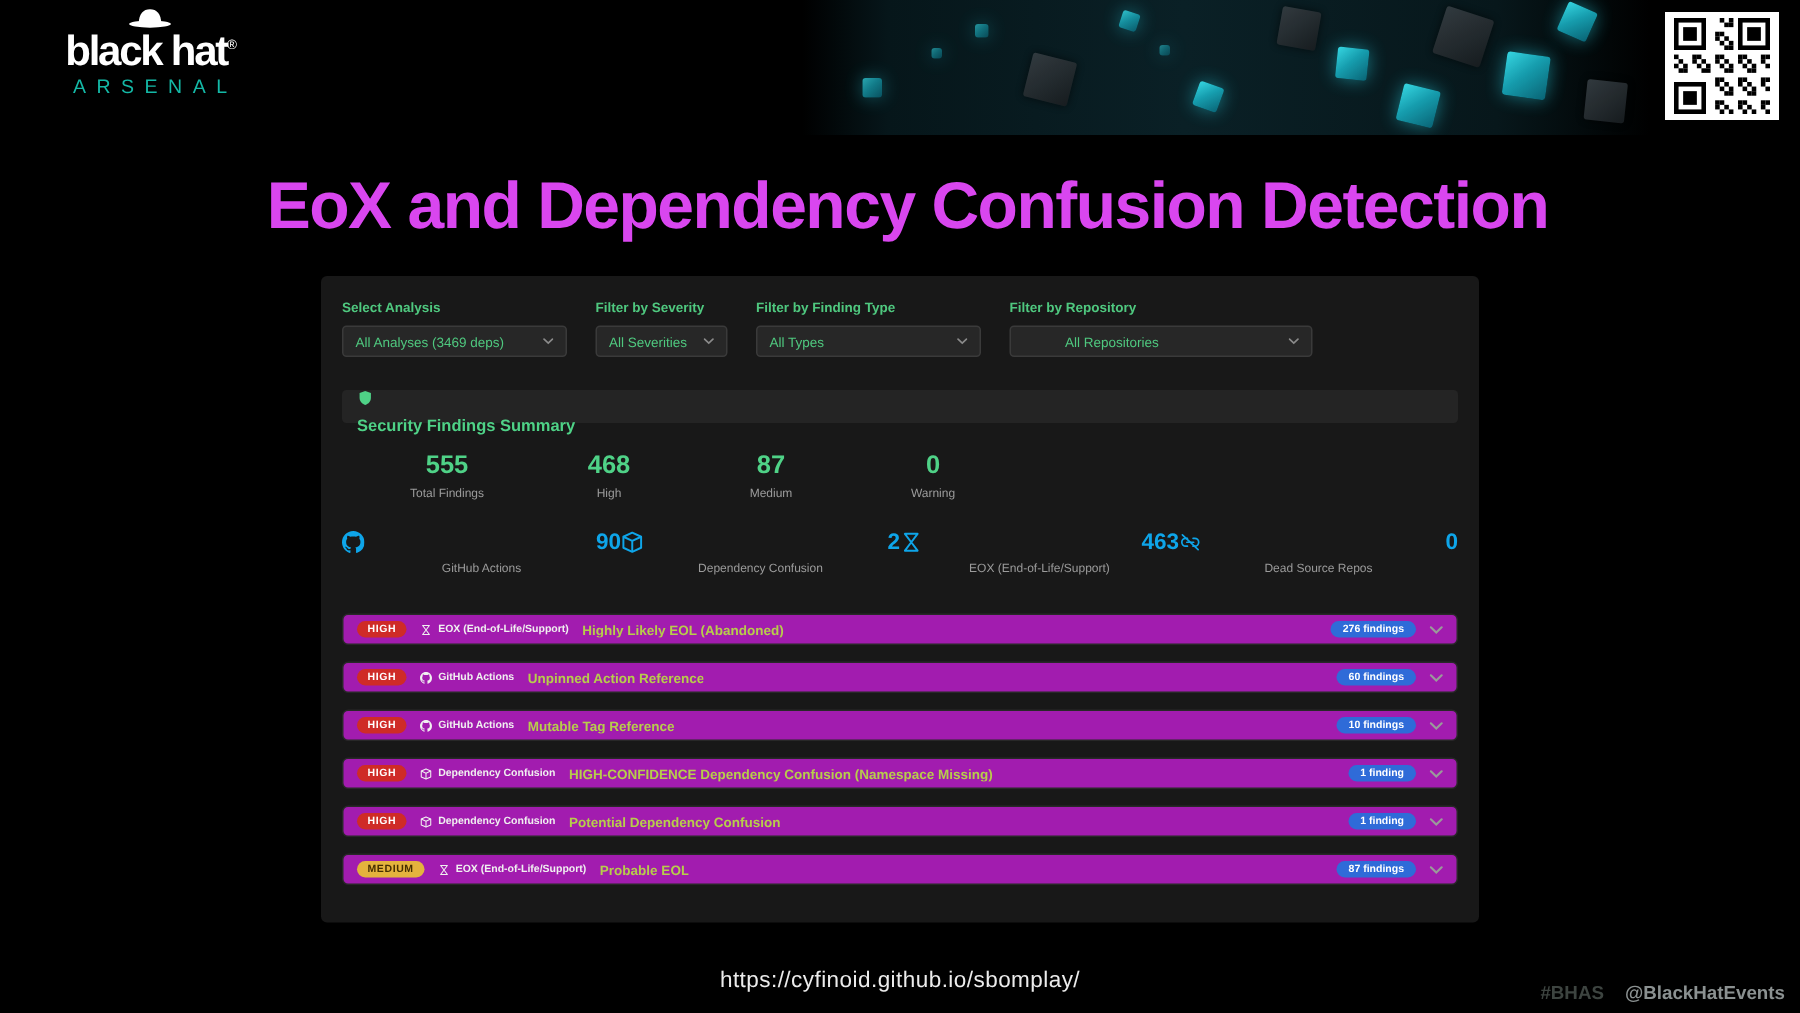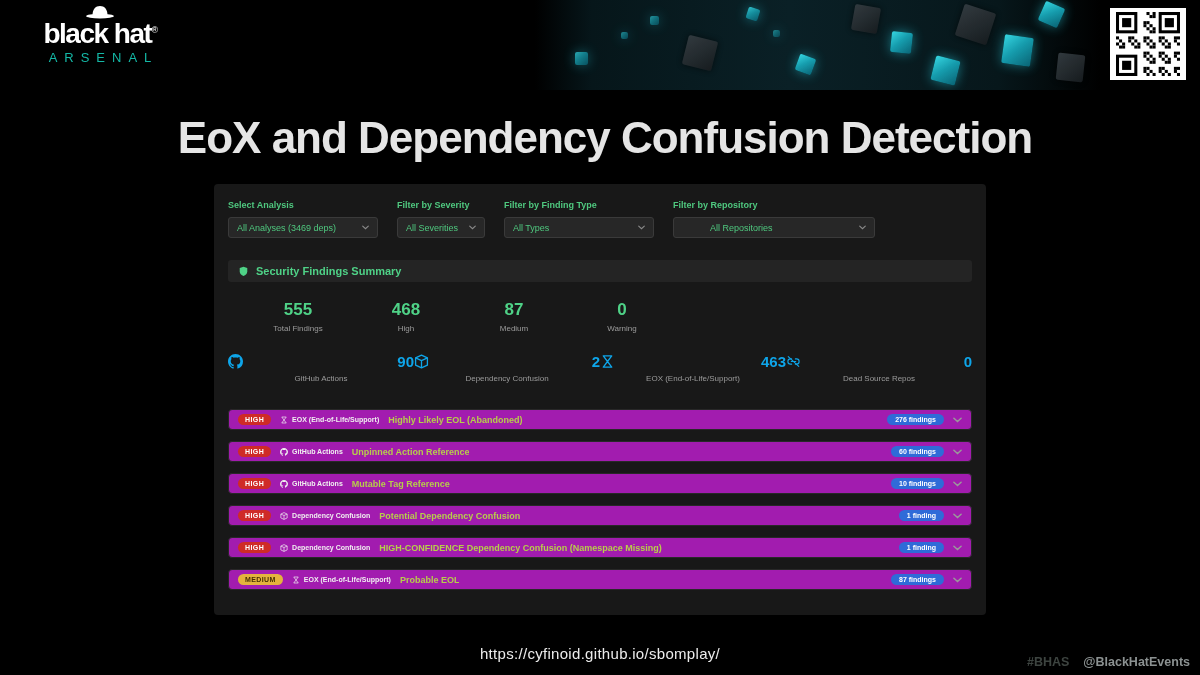--- a/index.html
+++ b/index.html
@@ -21,42 +21,42 @@
   .cube { position:absolute; display:block; border-radius:2px;
     background:linear-gradient(135deg,#3ae6f2 0%,#18a9bb 45%,#0a6b7d 100%);
     box-shadow:0 0 12px rgba(40,210,228,.55); opacity:.92; }
   .cube.d { background:linear-gradient(135deg,#343c41 0%,#181d20 100%); box-shadow:0 0 6px rgba(0,0,0,.6); opacity:.95; }
 
   .qr { position:absolute; right:14px; top:8px; width:76px; height:72px; background:#fff; padding:4px; }
   .qr svg { width:100%; height:100%; display:block; }
 
   
   .page-title { margin-top:23px; text-align:center; font-size:44px; font-weight:bold;
-    letter-spacing:-1px; color:#e5e5e5;margin-left:10px; }
+    letter-spacing:-1px; color:#d946ef;margin-left:10px; }
 
   
   .dashboard { width:772px; min-height:424px; margin:21px auto 15px; background:#181818;
     border-radius:4px; padding:16px 14px 14px; }
 
   
   .filters { display:flex; gap:19px; }
   .filter-label { color:#4fc87f; font-size:9px; font-weight:bold; margin-bottom:7px; }
   .dropdown { height:21px; background:#272727; border:1px solid #3a3a3a; border-radius:3px;
     display:flex; align-items:center; justify-content:space-between; padding:0 8px;
     color:#4fc87f; font-size:9px; cursor:pointer; }
   .dd-chevron { width:7px; height:5px; color:#8a8a8a; flex:none; margin-left:8px; }
   .filters .filter:nth-child(1) .dropdown { width:150px; }
   .filters .filter:nth-child(2) .dropdown { width:88px; }
   .filters .filter:nth-child(3) .dropdown { width:150px; }
   .filters .filter:nth-child(4) .dropdown { width:202px;padding-left:36px; }
 
   
   .summary-bar { margin-top:22px; background:#242424; border-radius:3px; height:22px;
-    display:flex; align-items:center; gap:7px; padding:0 10px;
-    color:#4fd287; font-size:11px; font-weight:bold; }
+    display:flex; gap:7px; padding:0 10px;
+    color:#4fd287; font-size:11px; font-weight:bold;flex-direction:column; }
   .s-icon { width:11px; height:11px; color:#4fd287; }
 
   
   .stats { margin-top:18px; display:flex; gap:24px; padding-left:28px; }
   .stat { width:84px; text-align:center; }
   .stat-value { color:#4fd287; font-size:17px; font-weight:bold; }
   .stat-label { color:#9b9b9b; font-size:8px; margin-top:4px; }
 
   .icon-stats { margin-top:20px; display:grid; grid-template-columns:repeat(4,1fr); text-align:center; }
   .istat-top { display:flex; align-items:center; justify-content:space-between; gap:6px; color:#0ea5e9; }
@@ -419,41 +419,41 @@
     <span class="sev-badge sev-high">HIGH</span>
     <span class="fcat">
       <span class="fcat-icon icon">
               <svg viewBox="0 0 16 16" fill="none" stroke="currentColor" stroke-width="1.4" stroke-linejoin="round">
                 <path d="M8 1.2l6.3 2.9v7.8L8 14.8l-6.3-2.9V4.1z"></path>
                 <path d="M1.7 4.1L8 7l6.3-2.9M8 7v7.8"></path>
               </svg>
             </span>
       <span>Dependency Confusion</span>
     </span>
-    <span class="ftitle">Potential Dependency Confusion</span>
+    <span class="ftitle">HIGH-CONFIDENCE Dependency Confusion (Namespace Missing)</span>
     <span class="fcount">1 finding</span>
     <span class="fchev icon">
             <svg viewBox="0 0 10 6" fill="none" stroke="currentColor" stroke-width="1.6" stroke-linecap="round">
               <path d="M1 1l4 3.8L9 1"></path>
             </svg>
           </span>
   </div>
 
   <div class="frow">
     <span class="sev-badge sev-high">HIGH</span>
     <span class="fcat">
       <span class="fcat-icon icon">
               <svg viewBox="0 0 16 16" fill="none" stroke="currentColor" stroke-width="1.4" stroke-linejoin="round">
                 <path d="M8 1.2l6.3 2.9v7.8L8 14.8l-6.3-2.9V4.1z"></path>
                 <path d="M1.7 4.1L8 7l6.3-2.9M8 7v7.8"></path>
               </svg>
             </span>
       <span>Dependency Confusion</span>
     </span>
-    <span class="ftitle">HIGH-CONFIDENCE Dependency Confusion (Namespace Missing)</span>
+    <span class="ftitle">Potential Dependency Confusion</span>
     <span class="fcount">1 finding</span>
     <span class="fchev icon">
             <svg viewBox="0 0 10 6" fill="none" stroke="currentColor" stroke-width="1.6" stroke-linecap="round">
               <path d="M1 1l4 3.8L9 1"></path>
             </svg>
           </span>
   </div>
 
   <div class="frow">
     <span class="sev-badge sev-medium">MEDIUM</span>

